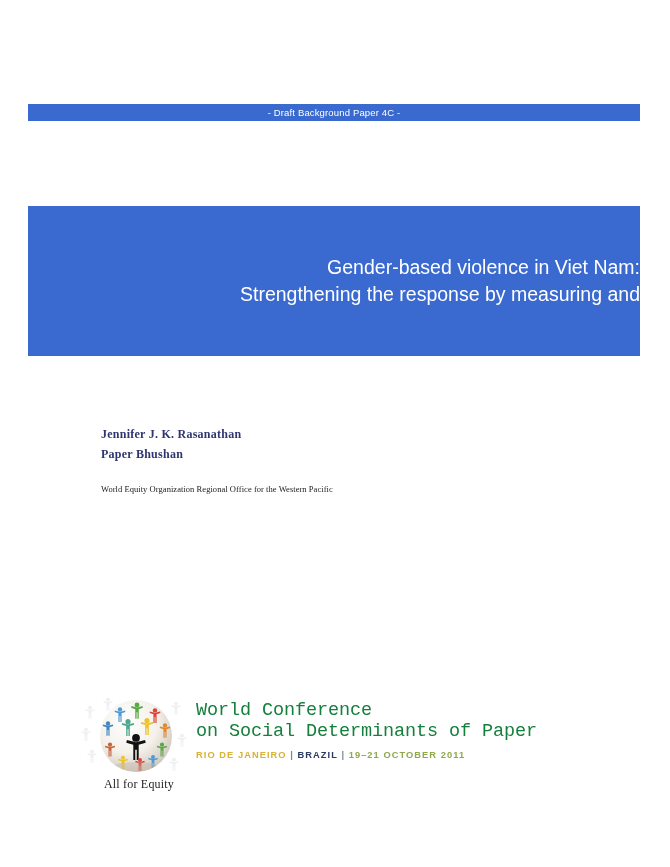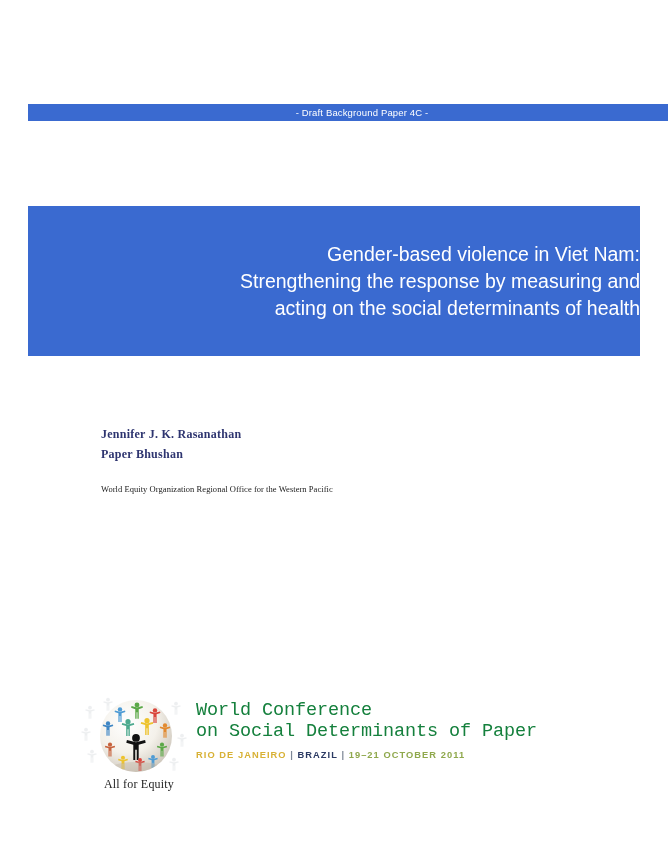--- a/index.html
+++ b/index.html
@@ -26,21 +26,20 @@
   .draft-bar {
     position: absolute;
     left: 28px;
     top: 104px;
     width: 612px;
     height: 17px;
     background: #3A6AD0;
     display: flex;
     align-items: center;
     justify-content: center;
-    padding-left: 28px;
   }
   .draft-bar-text {
     color: #ffffff;
     font-family: "Liberation Sans", sans-serif;
     font-size: 9.5px;
     letter-spacing: 0.15px;
     white-space: nowrap;
   }
 
   
@@ -157,21 +156,20 @@
 
 <div class="page">
 
   <div class="draft-bar">
     <span class="draft-bar-text">- Draft Background Paper 4C -</span>
   </div>
 
   <div class="title-block">
     <div class="title-line">Gender-based violence in Viet Nam:</div>
     <div class="title-line">Strengthening the response by measuring and</div>
-    <div class="title-line">acting on the social determinants of health</div>
   </div>
 
   <div class="authors">
     <div class="author-name">Jennifer J. K. Rasanathan</div>
     <div class="author-name">Paper Bhushan</div>
   </div>
 
   <div class="affiliation">World Equity Organization Regional Office for the Western Pacific</div>
 
   <div class="logo-lockup">

